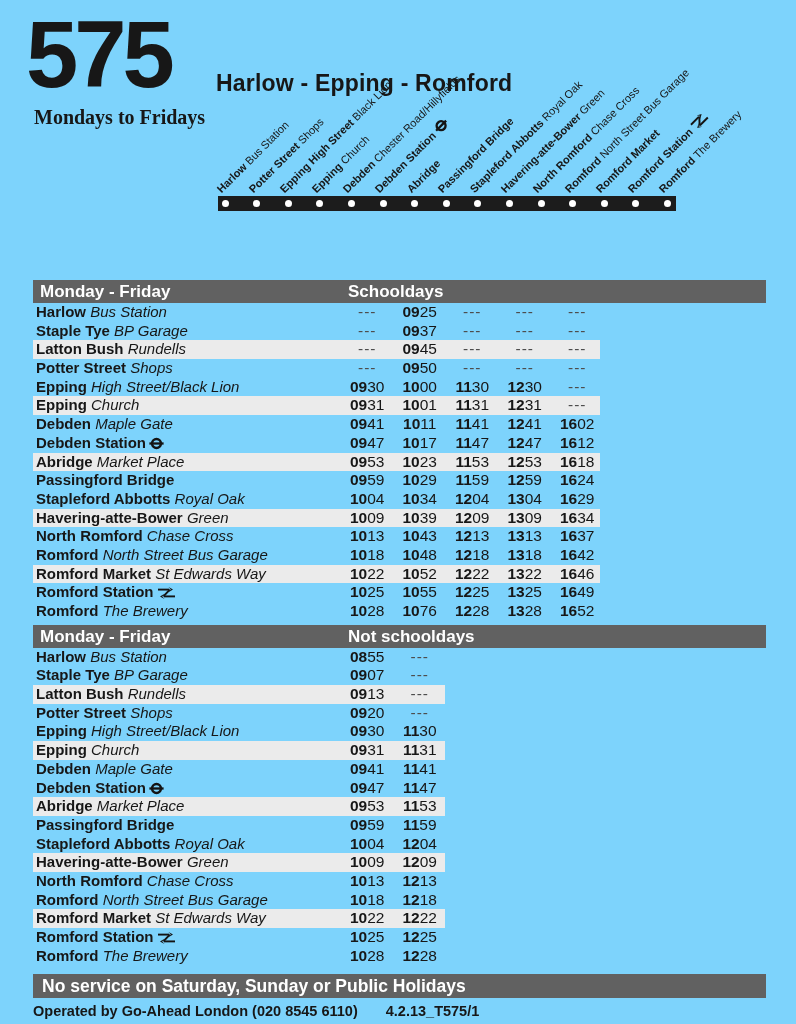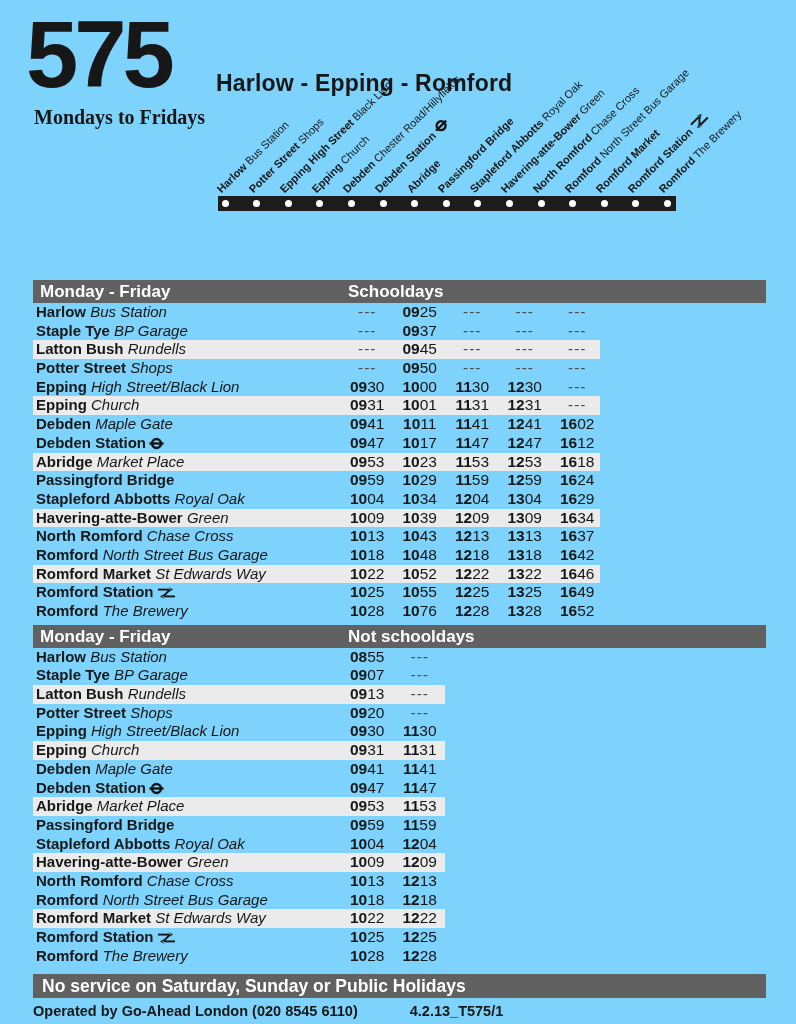--- a/index.html
+++ b/index.html
@@ -37,21 +37,21 @@
   .t2 .row{width:412px;}
   .row .stop{flex:0 0 305px;padding-left:3px;white-space:nowrap;overflow:visible;}
   .row .stop b{font-weight:700;}
   .row .stop i{font-weight:400;font-style:italic;}
   .t{flex:0 0 52.5px;text-align:center;font-size:15.5px;}
   .t .hh{font-weight:700;}
   .t .mm{font-weight:400;}
   .t.dash{color:var(--dash,#4d4d4d);font-weight:400;letter-spacing:1px;}
   .noservice{height:24px;background:var(--bar,#616161);color:#fff;font-size:17.5px;
              font-weight:700;line-height:24px;padding-left:9px;margin-top:9px;}
-  .operated{display:flex;gap:52px;margin-top:5px;font-size:14.5px;font-weight:700;}
+  .operated{display:flex;gap:28px;margin-top:5px;font-size:14.5px;font-weight:700;}
 </style>
 </head>
 <body>
 
 <div class="page" style="--bar: #616161; --shade: #ebebeb; --ink: #171717; --dash: #4d4d4d;">
 
   <div class="route-number">575</div>
   <div class="days">Mondays to Fridays</div>
   <div class="title">Harlow - Epping - Romford</div>
 

